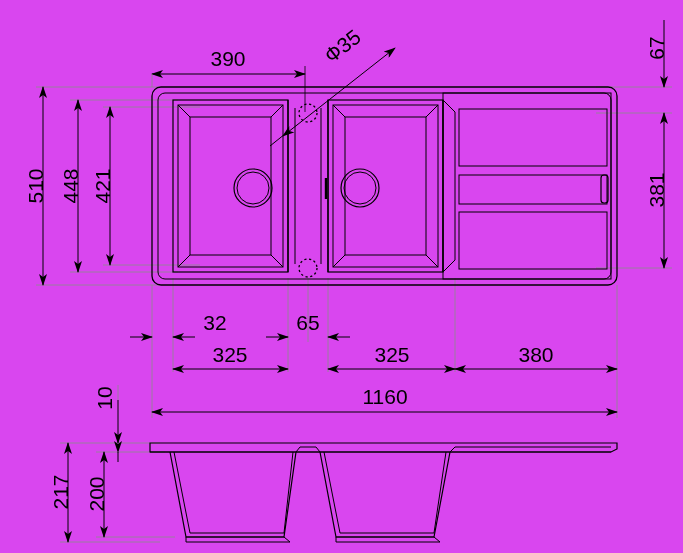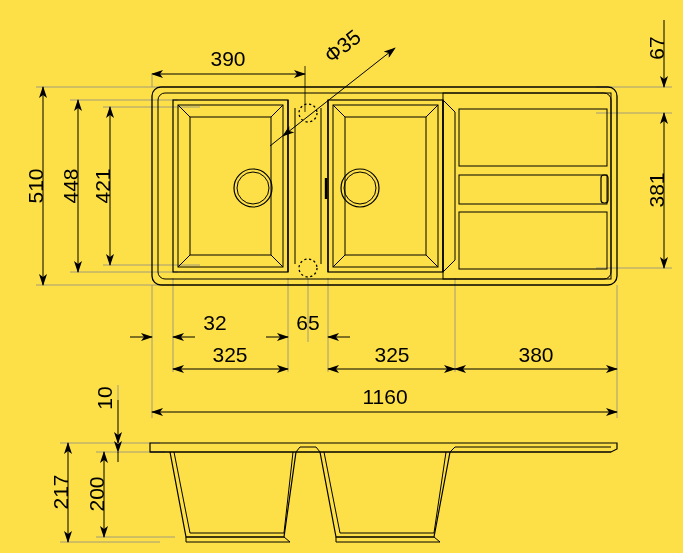--- a/index.html
+++ b/index.html
@@ -1,19 +1,19 @@
 <!DOCTYPE html>
 <html><head>
 <meta charset="utf-8">
 <style>
   html,body{margin:0;padding:0;background:#ffffff;}
   #page{
     position:relative;
     width:683px;height:553px;
-    background:#fde047;
+    background:#d946ef;
     font-family:"Liberation Sans", sans-serif;
     overflow:hidden;
   }
   #page svg{display:block;}
   .dimtext{
     font-family:"Liberation Sans", sans-serif;
     font-size:21px;
     fill:#000000;
     font-weight:400;
   }

